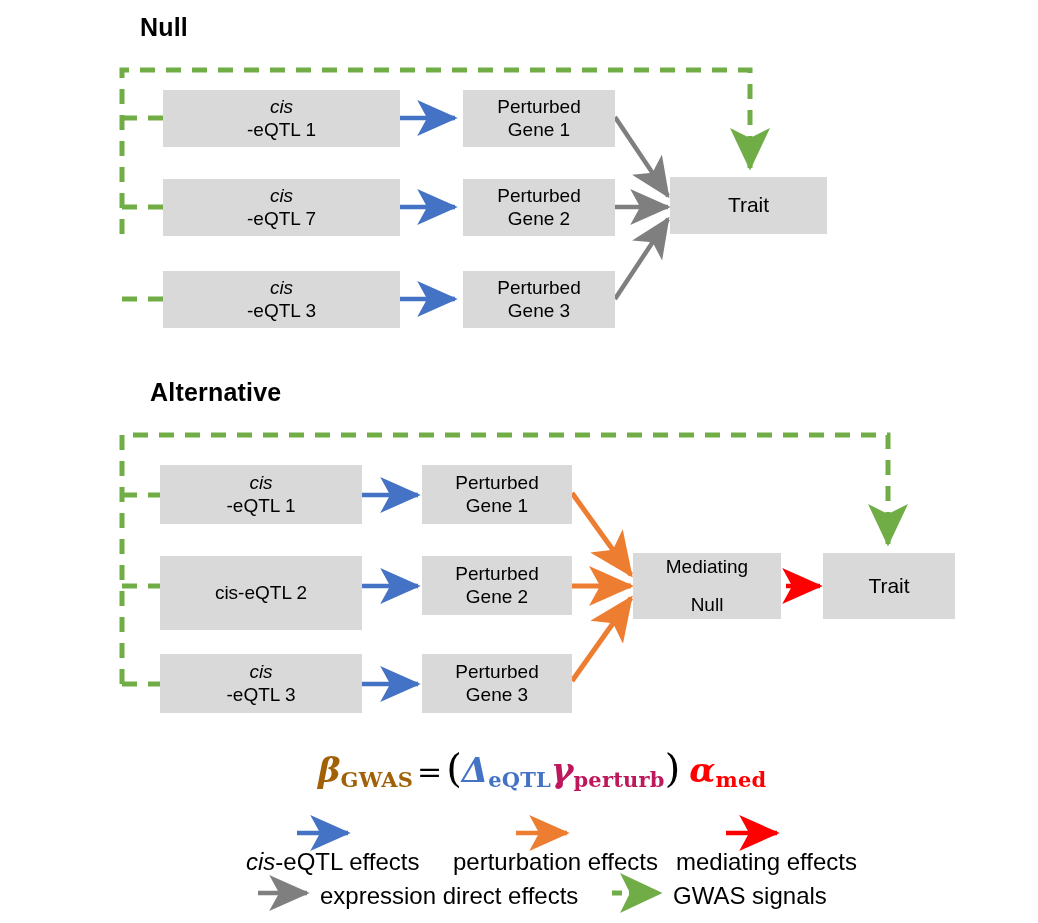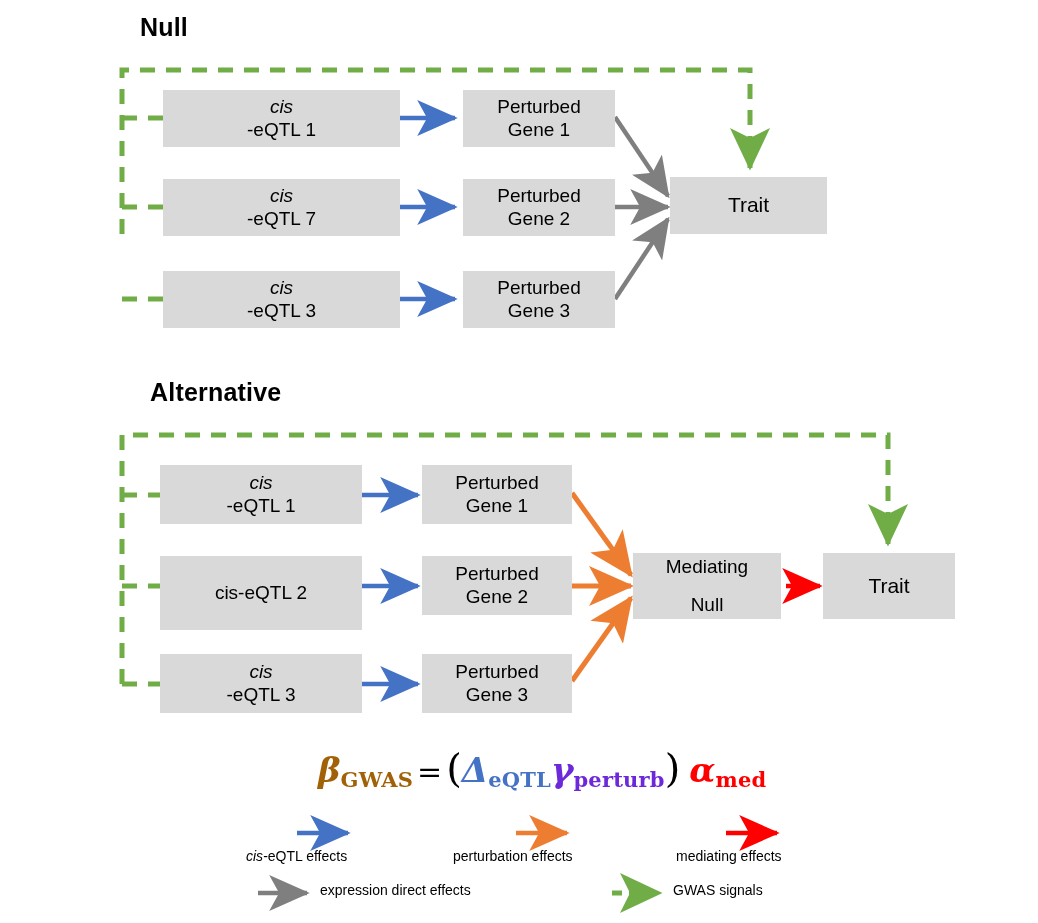--- a/index.html
+++ b/index.html
@@ -23,26 +23,26 @@
   .it{font-style:italic;}
   .formula{
     position:absolute;white-space:nowrap;
     font-family:"DejaVu Serif","Liberation Serif",serif;
     font-weight:bold;font-size:34px;
   }
   .formula .var{font-style:italic;}
   .formula .sub{font-size:21px;vertical-align:-0.22em;font-style:normal;letter-spacing:.2px;}
   .f-green{color:#a16207;}
   .f-blue{color:#4472c4;}
-  .f-orange{color:#6d28d9;}
+  .f-orange{color:#be185d;}
   .f-red{color:#ff0000;}
   .paren{font-weight:normal;font-size:40px;color:#000;}
   .eq{font-weight:normal;font-size:30px;color:#000;padding:0 4px;}
   .legend-label{
-    position:absolute;font-size:14px;white-space:nowrap;color:#000;
+    position:absolute;font-size:24px;white-space:nowrap;color:#000;
   }
 </style>
 </head>
 <body>
 
 <div class="canvas">
 
   <svg class="layer" viewBox="0 0 1038 923">
     <defs>
       <marker id="ah-blue" markerWidth="9" markerHeight="8" refX="8.4" refY="4" orient="auto">

